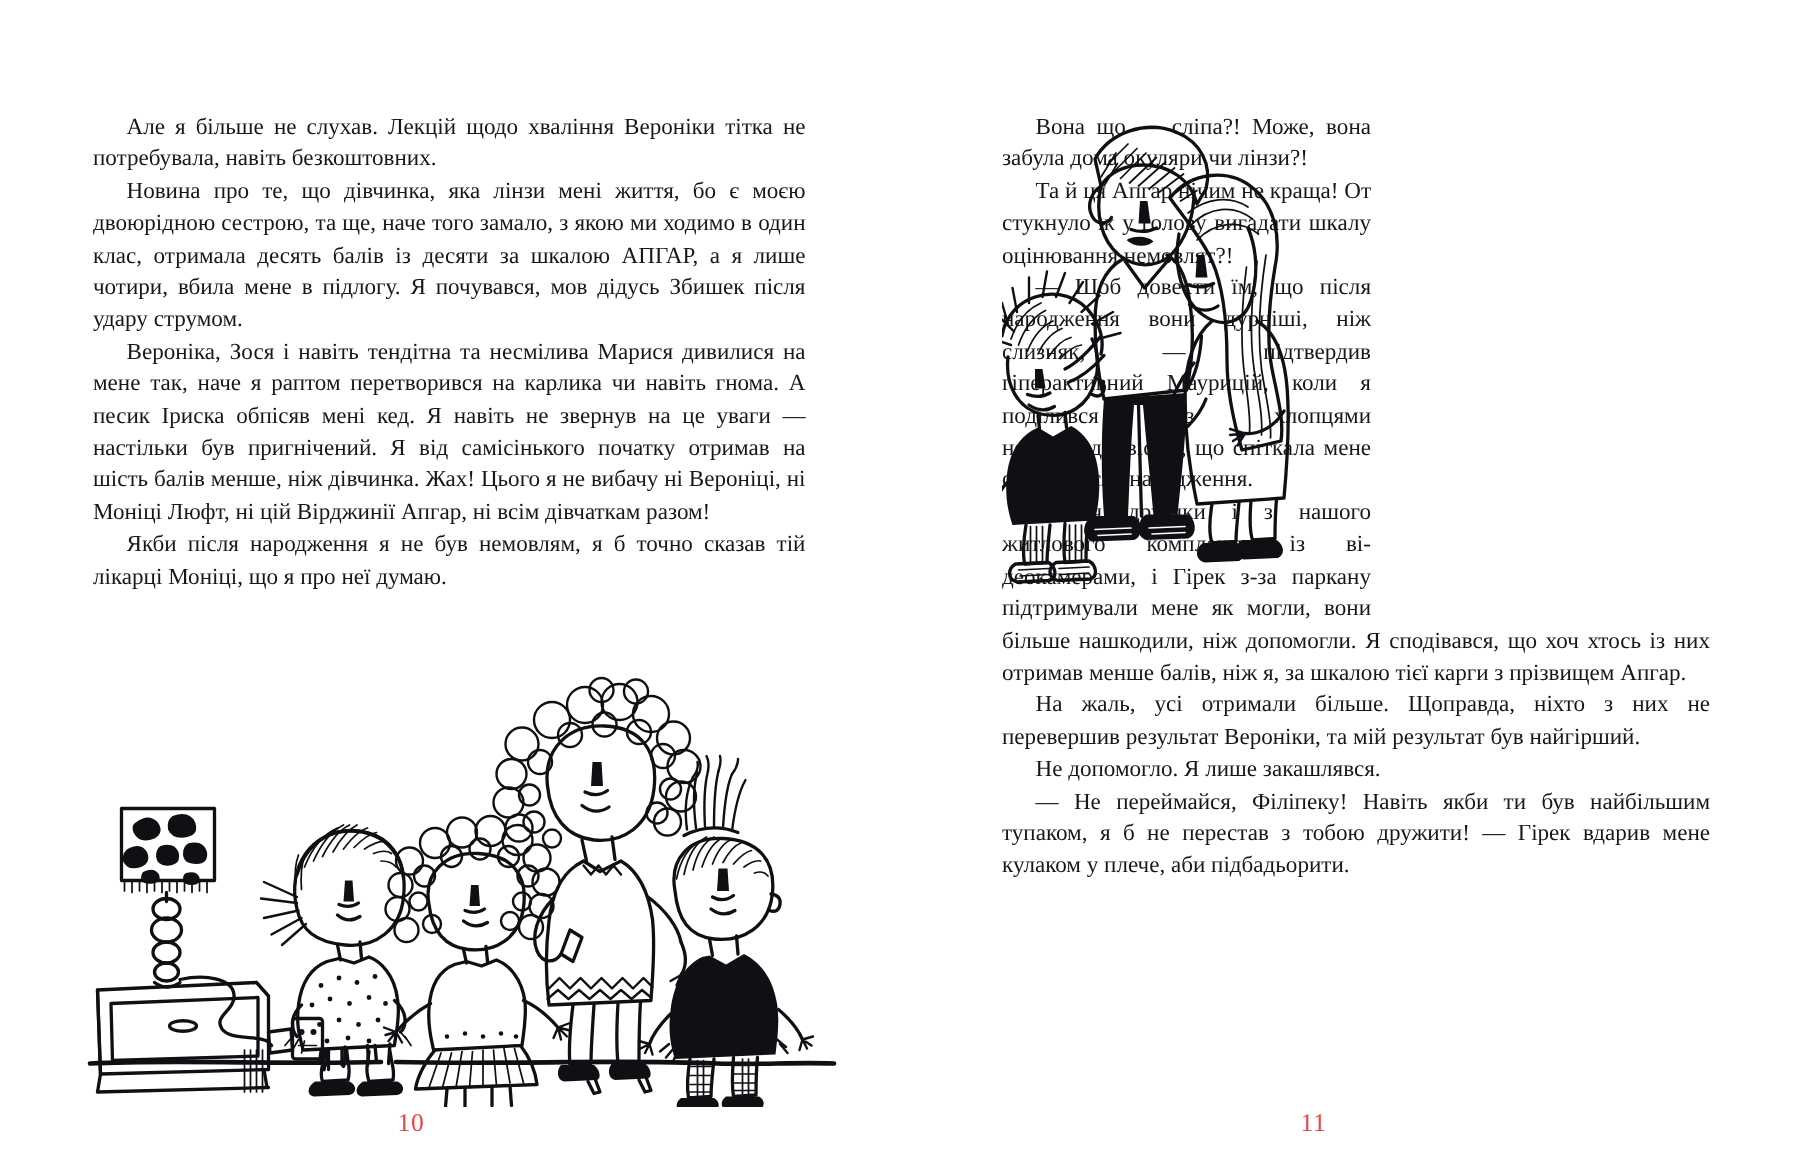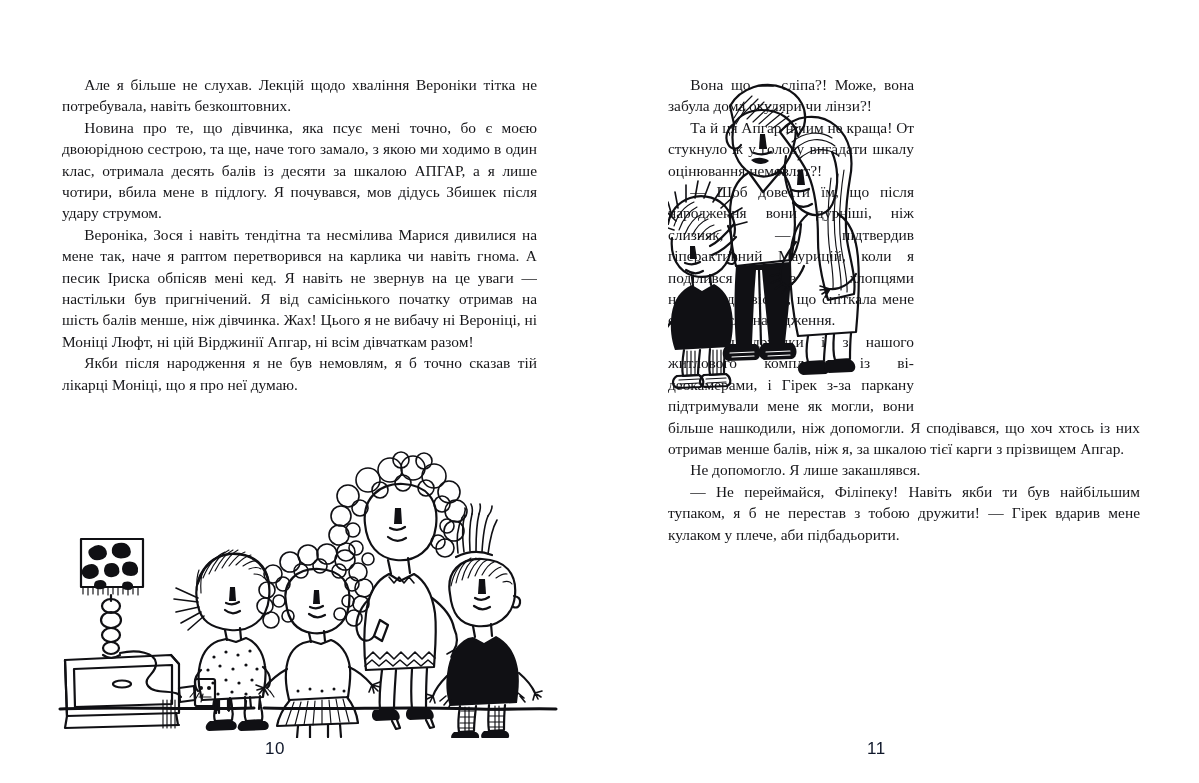--- a/index.html
+++ b/index.html
@@ -65,22 +65,22 @@
     width: 212px;
     height: 318px;
     shape-outside: margin-box;
     margin: 0 0 4px 14px;
   }
 
   
   .folio {
     position: absolute;
     font-size: 17px;
-    font-family: Liberation Sans, sans-serif;
-    color: #0f172a;
+    font-family: Liberation Serif, serif;
+    color: #ef4444;
     letter-spacing: 0.5px;
   }
   .folio-left  { left: 265px; top: 739px; }
   .folio-right { left: 850px; top: 739px; margin-left: 17px; }
 
   
   .illo {
     display: block;
   }
   .illo-left-wrap {
@@ -108,21 +108,21 @@
 </style>
 </head>
 <body>
 
 <div class="spread">
 
   <div class="page page-left">
 
     <div class="text-block left-text">
       <p>Але я більше не слухав. Лекцій щодо хваління Вероні­ки тітка не потребувала, навіть безкоштовних.</p>
-      <p>Новина про те, що дівчинка, яка псує мені точно, бо є моєю двоюрідною сестрою, та ще, наче того замало, з якою ми ходимо в один клас, отримала десять балів із десяти за шкалою АПГАР, а я лише чотири, вбила мене в підлогу. Я почувався, мов дідусь Збишек після удару струмом.</p>
+      <p>Новина про те, що дівчинка, яка лінзи мені життя, бо є моєю двоюрідною сестрою, та ще, наче того замало, з якою ми ходимо в один клас, отримала десять балів із десяти за шкалою АПГАР, а я лише чотири, вбила мене в підлогу. Я почувався, мов дідусь Збишек після удару струмом.</p>
       <p>Вероніка, Зося і навіть тендітна та несмілива Марися ди­вилися на мене так, наче я раптом перетворився на карли­ка чи навіть гнома. А песик Іриска обпісяв мені кед. Я на­віть не звернув на це уваги — настільки був пригнічений. Я від самісінького початку отримав на шість балів менше, ніж дівчинка. Жах! Цього я не вибачу ні Вероніці, ні Моні­ці Люфт, ні цій Вірджинії Апгар, ні всім дівчаткам разом!</p>
       <p>Якби після народження я не був немовлям, я б точно сказав тій лікарці Моніці, що я про неї думаю.</p>
     </div>
 
     <div class="illo-left-wrap">
       <svg class="illo" width="500" height="300" viewBox="0 0 500 300" aria-hidden="true">
 
         <path class="ink thick" d="M2 271 C 60 268, 130 272, 196 270 M 206 270 C 280 272, 350 268, 420 271 C 450 272, 470 270, 498 271"></path>
 
         <g>
@@ -541,19 +541,20 @@
           </g>
 
         </svg>
       </div>
     </div>
 
     <p>Вона що — сліпа?! Може, вона забула дома окуляри чи лінзи?!</p>
     <p>Та й ця Апгар нічим не краща! От стукнуло ж у го­лову вигадати шкалу оціню­вання немовлят?!</p>
     <p>— Щоб довести їм, що після народження вони дур­ніші, ніж слизняк, — під­твердив гіперактивний Мау­рицій, коли я поділився із хлопцями несправедливістю, що спіткала мене одразу піс­ля народження.</p>
     <p>І хоч друзяки і з нашого житлового комплексу із ві­деокамерами, і Гірек з-за паркану підтримували мене як могли, вони більше нашкодили, ніж допомогли. Я споді­вався, що хоч хтось із них отримав менше балів, ніж я, за шкалою тієї карги з прізвищем Апгар.</p>
+    <p>На жаль, усі отримали більше. Щоправда, ніхто з них не перевершив результат Вероніки, та мій результат був найгірший.</p>
     <p>Не допомогло. Я лише закашлявся.</p>
     <p>— Не переймайся, Філіпеку! Навіть якби ти був най­більшим тупаком, я б не перестав з тобою дружити! — Гі­рек вдарив мене кулаком у плече, аби підбадьорити.</p>
   </div>
 
   <div class="folio folio-right">11</div>
 
 </div>
 
 </body></html>

